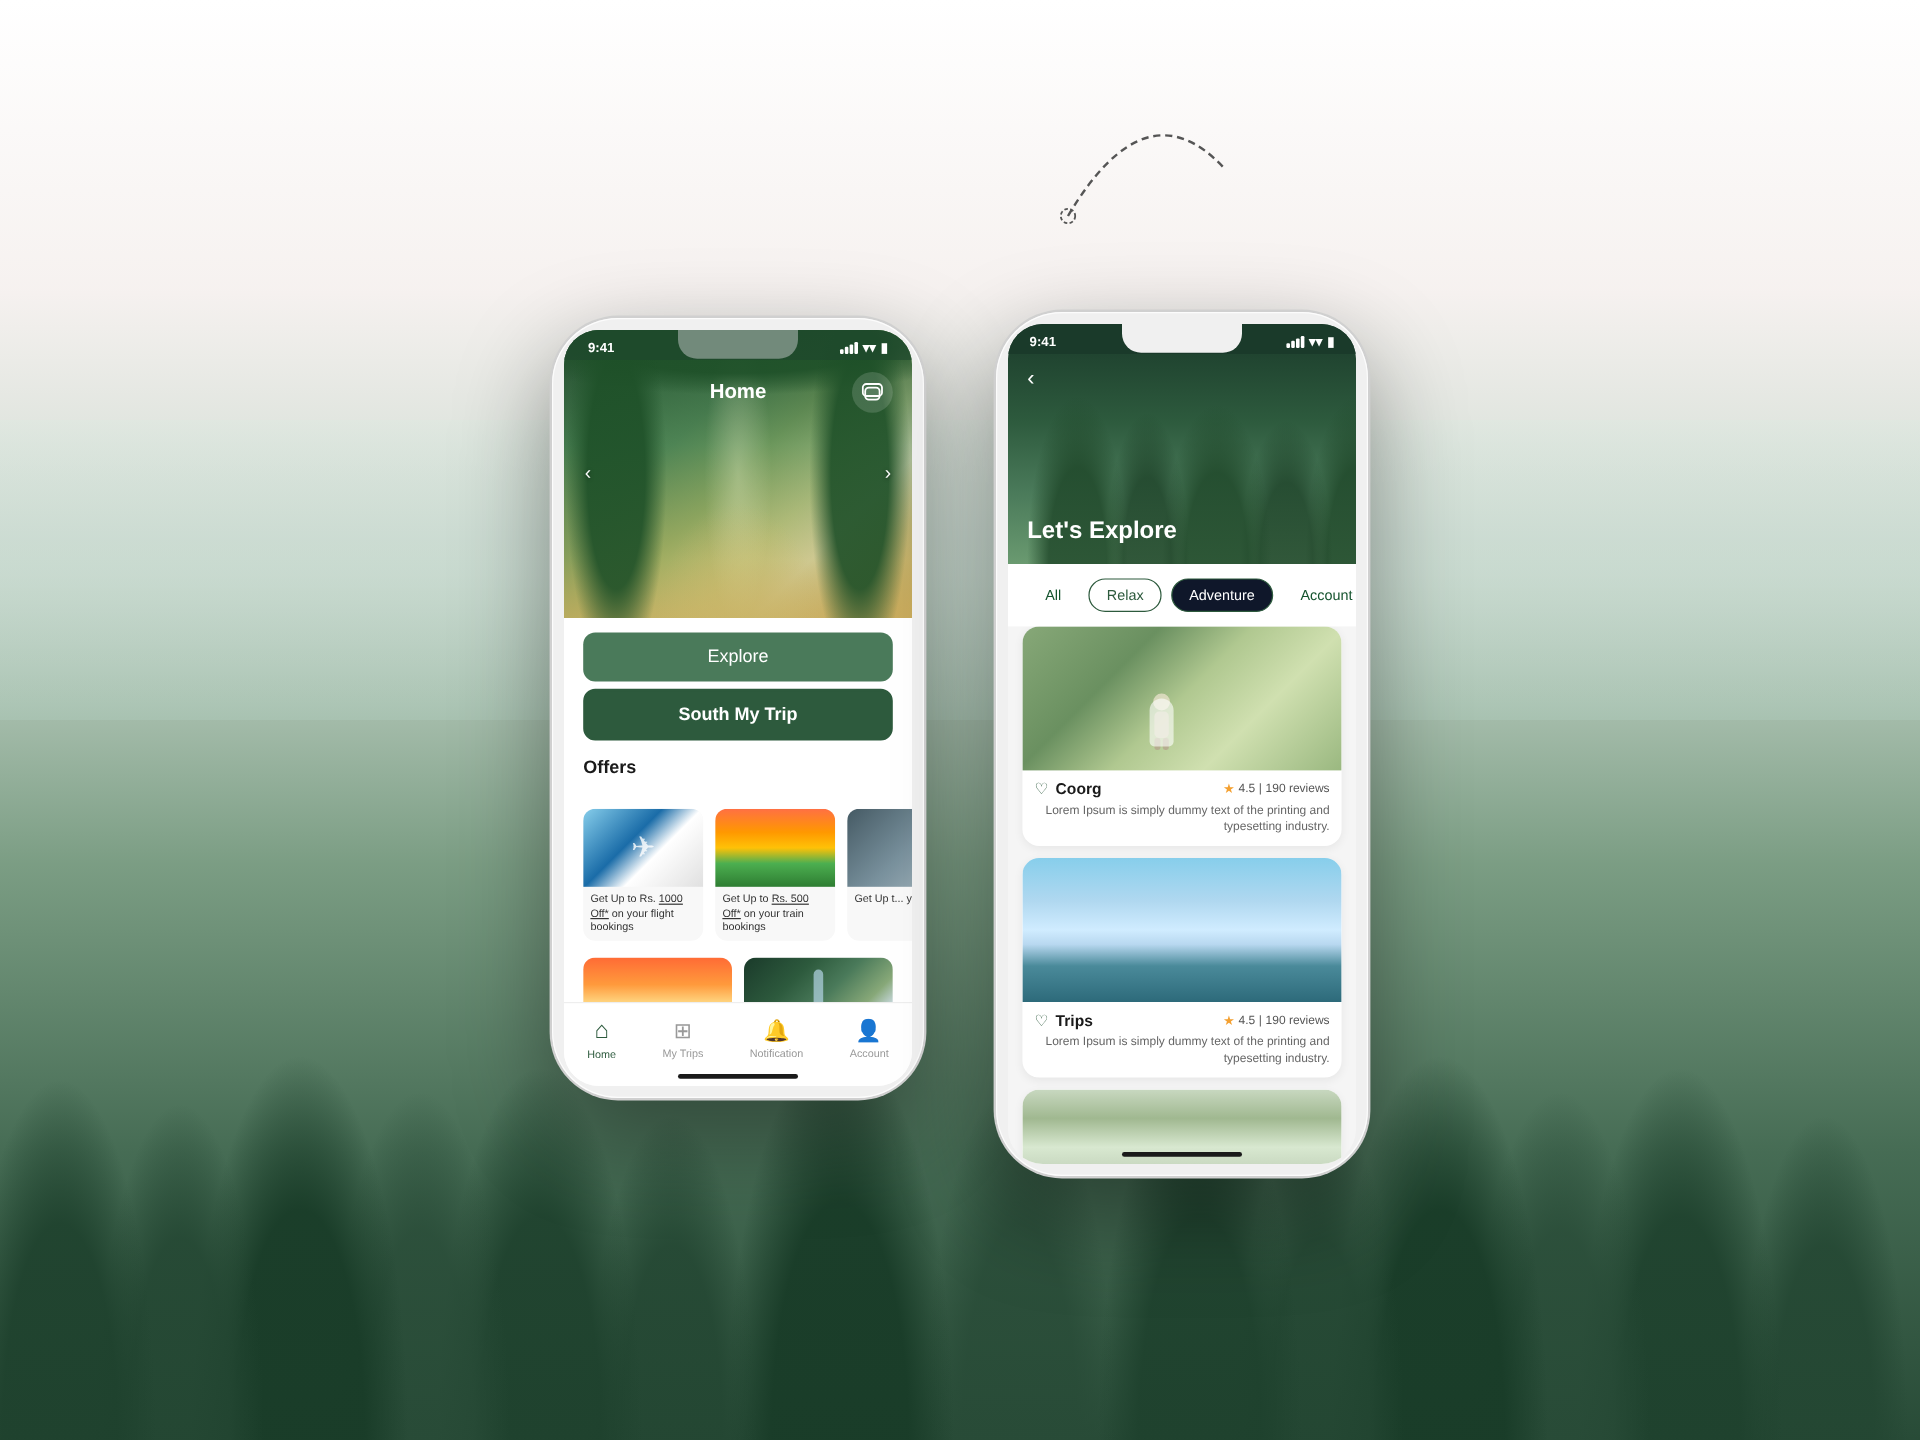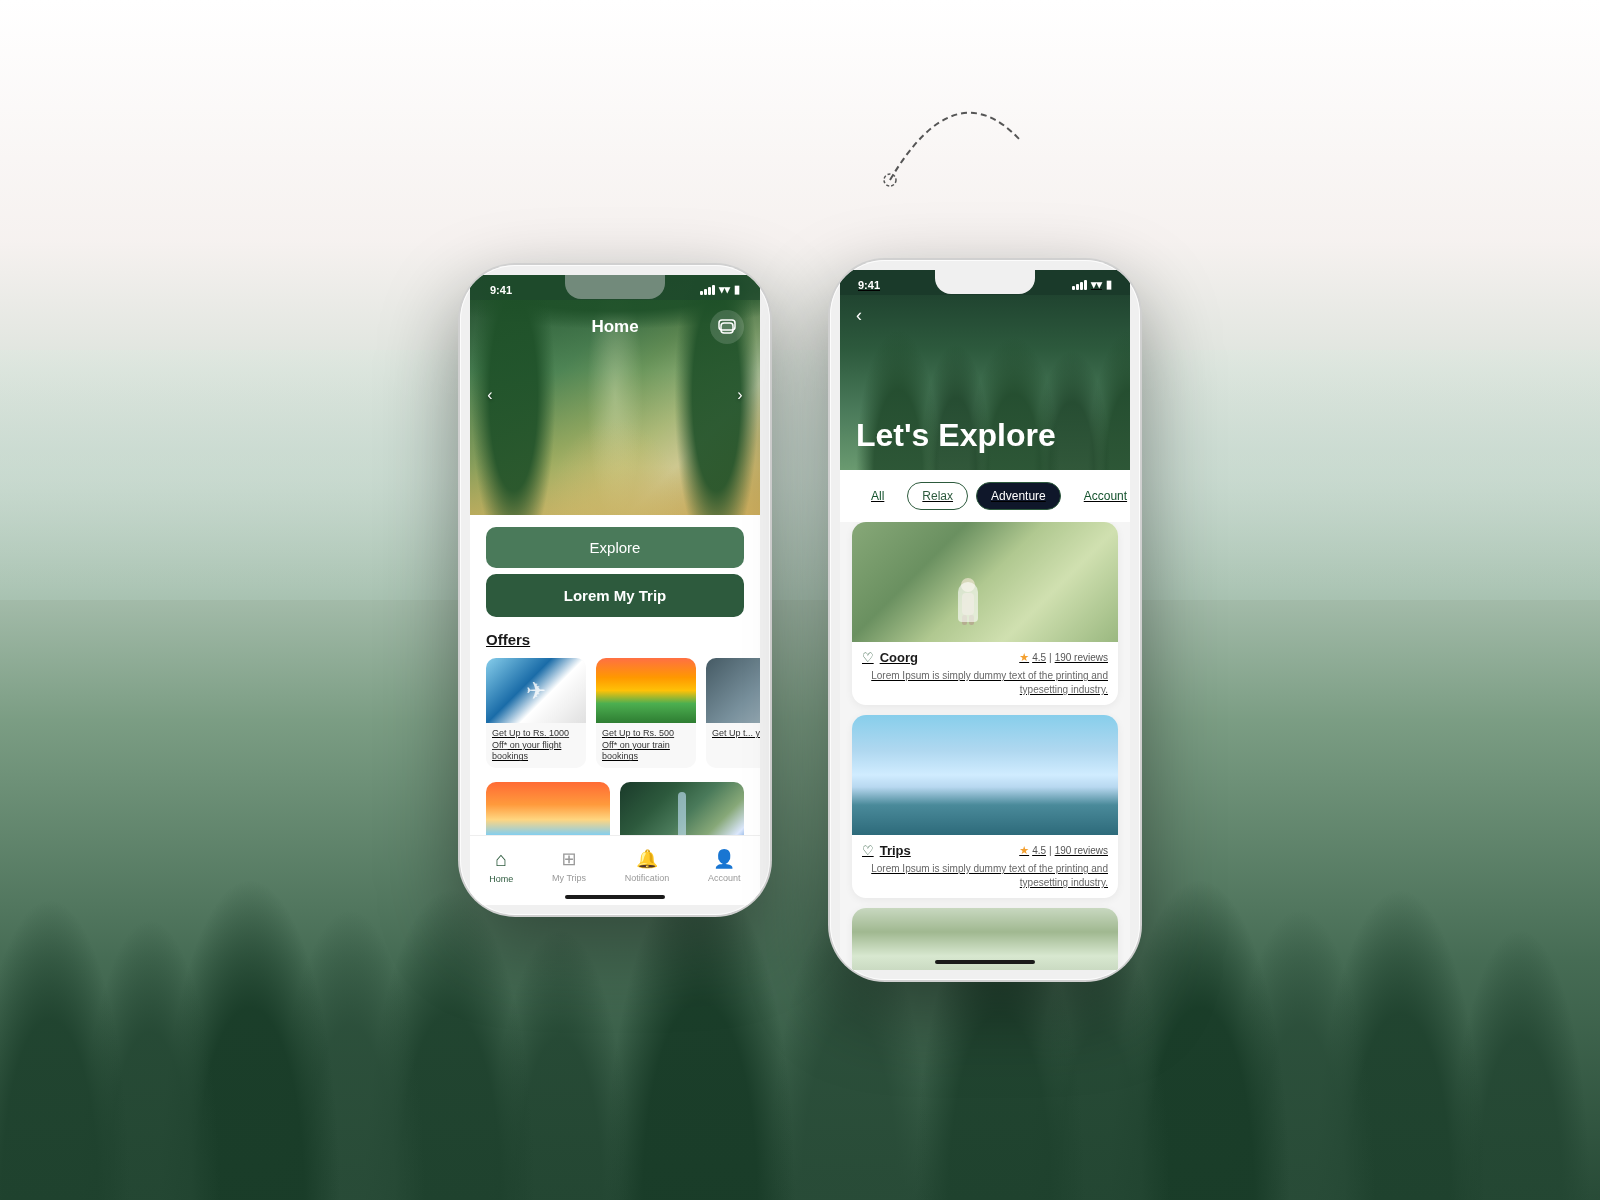--- a/index.html
+++ b/index.html
@@ -96,23 +96,22 @@
       width: 310px;
       height: 720px;
       margin-top: 40px;
     }
 
     
     .phone-screen {
       position: absolute;
       top: 10px; left: 10px; right: 10px; bottom: 10px;
       background: #fff;
-      border-radius: 13px;
-      overflow: hidden;
-      text-decoration: underline;
+      border-radius: 29px;
+      overflow: hidden;
     }
 
     
     .phone-notch {
       width: 100px;
       height: 24px;
       background: #f0f0f0;
       border-radius: 0 0 16px 16px;
       position: absolute;
       top: 0;
@@ -283,20 +282,21 @@
       font-weight: 600;
       color: #1a1a1a;
       padding: 0 16px 10px;
     }
 
     .offers-scroll {
       display: flex;
       gap: 10px;
       padding: 0 16px 14px;
       overflow: hidden;
+      margin-top: 16px;
     }
 
     .offer-card {
       flex-shrink: 0;
       width: 100px;
       background: #f8f8f8;
       border-radius: 10px;
       overflow: hidden;
     }
 
@@ -471,21 +471,21 @@
     }
 
     .back-btn {
       color: #fff;
       font-size: 18px;
       cursor: pointer;
     }
 
     .phone2-title {
       color: #fff;
-      font-size: 32px;
+      font-size: 20px;
       font-weight: 700;
       position: absolute;
       bottom: 16px;
       left: 16px;
       margin-top: 20px;
     }
 
     
     .filter-tabs {
       display: flex;
@@ -702,21 +702,21 @@
             </svg>
           </div>
         </div>
 
         <div class="carousel-arrow left">‹</div>
         <div class="carousel-arrow right">›</div>
       </div>
 
       
       <button class="btn-explore">Explore</button>
-      <button class="btn-tailor">Lorem My Trip</button>
+      <button class="btn-tailor">South My Trip</button>
 
       
       <div class="section-title">Offers</div>
       <div class="offers-scroll">
         <div class="offer-card">
           <div class="offer-image offer-img-flight"></div>
           <div class="offer-text">
             Get Up to Rs. <span class="highlight">1000 Off*</span> on your flight bookings
           </div>
         </div>

